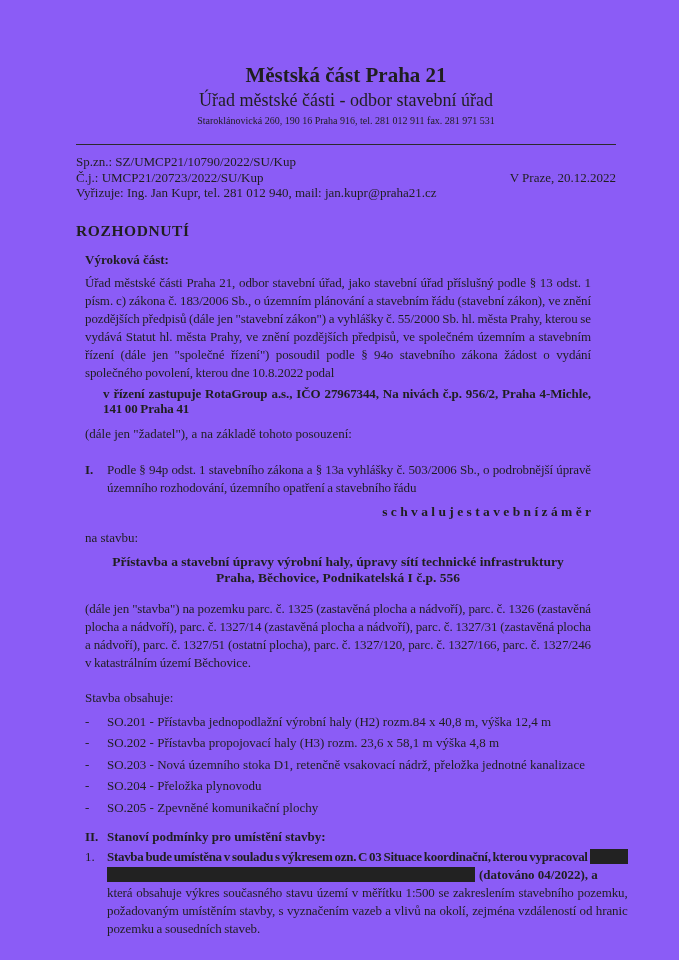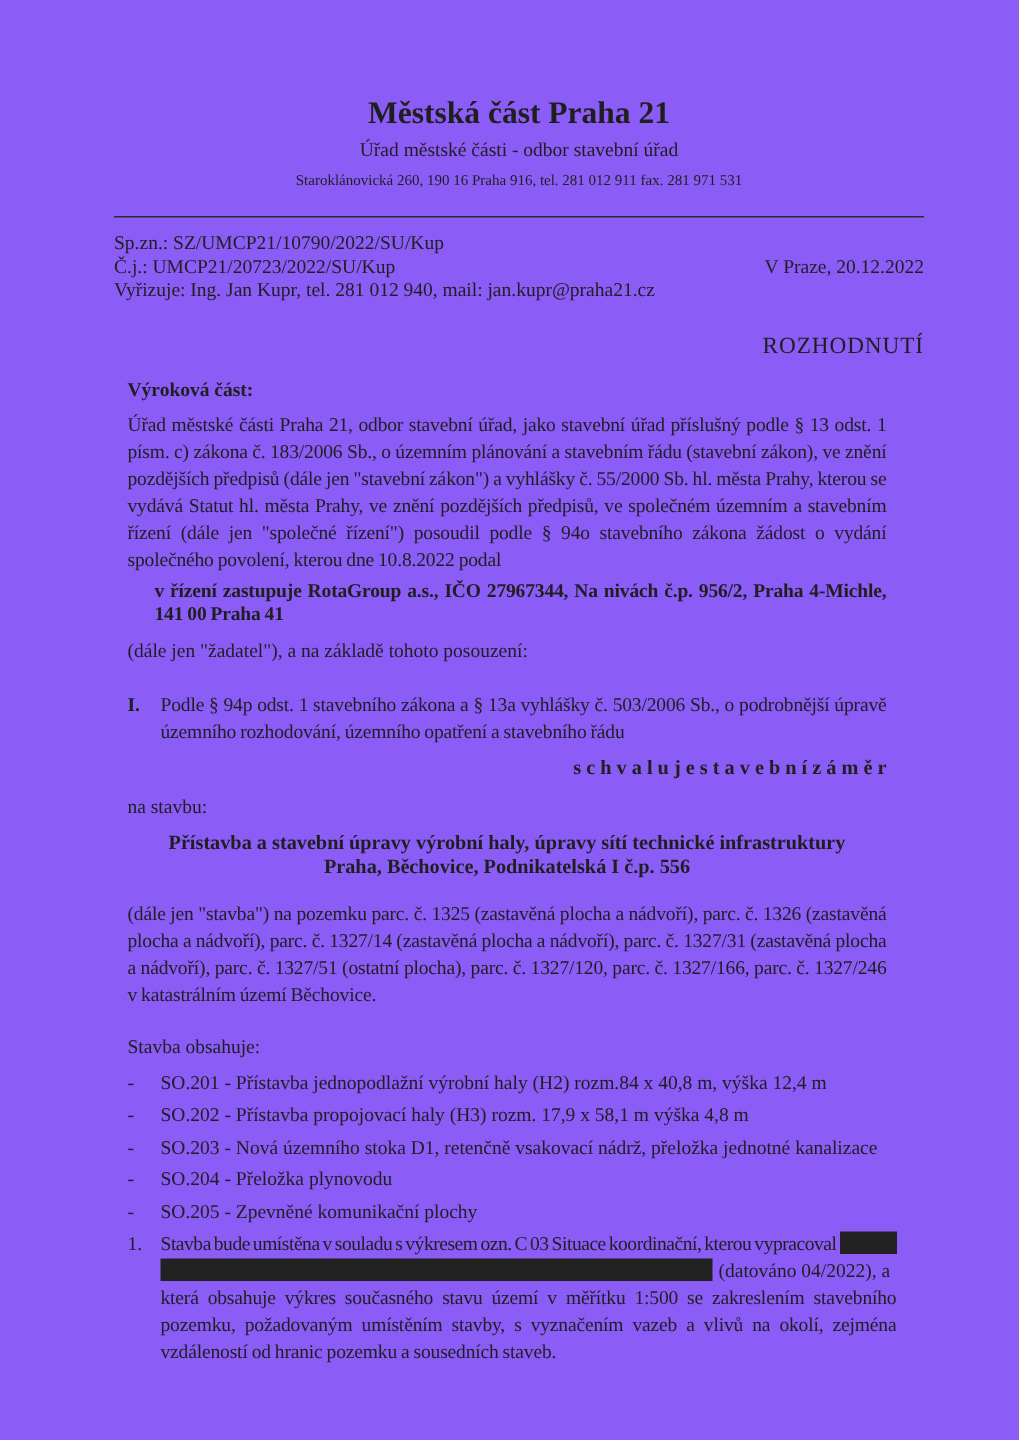--- a/index.html
+++ b/index.html
@@ -17,33 +17,33 @@
     overflow: hidden;
   }
   .content {
     position: absolute;
     left: 76px; top: 0;
     width: 540px;
   }
   
   .doc-header { padding-top: 62px; text-align: center; }
   .doc-title   { font-size: 21px; font-weight: bold; line-height: 26px; }
-  .doc-subtitle{ font-size: 13px; line-height: 24px; }
+  .doc-subtitle{ font-size: 18px; line-height: 24px; }
   .doc-address { font-size: 10px; line-height: 18px; }
   .rule {
     border: none; border-top: 1.6px solid #2b2b2b;
     margin: 14px 0 0 0; width: 100%;
   }
   
   .ref { margin-top: 9px; font-size: 13px; line-height: 15.5px; }
   .ref-row { display: flex; justify-content: space-between; }
   
   .decision-heading {
-    margin: 21px 0 0 0; text-align: right;
-    font-size: 15.5px; font-weight: normal; letter-spacing: 0.6px;
+    margin: 21px 0 0 0; text-align: left;
+    font-size: 15.5px; font-weight: bold; letter-spacing: 0.6px;
   }
   .body-block { margin-left: 9px; width: 506px; font-size: 13px; line-height: 18px; }
   .tight { letter-spacing: -0.1px; word-spacing: -0.5px; }
   .verdict-label { margin-top: 11px; font-weight: bold; }
   .just { text-align: justify; }
   .intro { margin-top: 5px; }
   .applicant-block { margin-top: 4px; padding-left: 18px; font-weight: bold; line-height: 15.5px; }
   .applicant-note { margin-top: 8px; }
   
   .numbered { display: flex; margin-left: 9px; width: 506px; font-size: 13px; line-height: 18.5px; }
@@ -59,21 +59,21 @@
     margin: 7px 0 0 9px; width: 506px; text-align: center;
     font-size: 13.5px; font-weight: bold; line-height: 16.5px;
   }
   .parcels { margin-top: 13px; }
   .contains-label { margin-top: 17px; }
   .so-list { margin: 6px 0 0 9px; padding: 0; list-style: none; width: 506px; }
   .so-list li { display: flex; font-size: 13px; line-height: 18px; margin-bottom: 3.5px; }
   .so-list .dash { flex: none; width: 22px; }
   .sec2-heading { margin-top: 11px; font-weight: bold; line-height: 18px; }
   .cond1 { margin-top: 2px; line-height: 18px; }
-  .cline { white-space: nowrap; }
+  .cline { white-space: nowrap; font-weight: bold; }
   .squeeze { letter-spacing: -0.3px; word-spacing: -1px; }
   
   .redact {
     display: inline-block; background: #222222;
     height: 15px; vertical-align: -3px;
   }
   .redact-small { width: 38px; margin-left: 2px; }
   .redact-large { width: 368px; margin-right: 4px; }
 </style>
 </head>
@@ -126,36 +126,40 @@
 
     <div class="body-block contains-label">Stavba obsahuje:</div>
 
     <ul class="so-list">
       <li>
         <span class="dash">-</span>
         <span>SO.201 - Přístavba jednopodlažní výrobní haly (H2) rozm.84 x 40,8 m, výška 12,4 m</span>
       </li>
       <li>
         <span class="dash">-</span>
-        <span>SO.202 - Přístavba propojovací haly (H3) rozm. 17,9 x 58,1 m výška 4,8 m</span>
+        <span>SO.202 - Přístavba propojovací haly (H3) rozm. 23,6 x 58,1 m výška 4,8 m</span>
       </li>
       <li>
         <span class="dash">-</span>
         <span>SO.203 - Nová územního stoka D1, retenčně vsakovací nádrž, přeložka jednotné kanalizace</span>
       </li>
       <li>
         <span class="dash">-</span>
         <span>SO.204 - Přeložka plynovodu</span>
       </li>
       <li>
         <span class="dash">-</span>
         <span>SO.205 - Zpevněné komunikační plochy</span>
       </li>
     </ul>
 
+    <div class="numbered sec2-heading">
+      <span class="num">II.</span>
+      <div class="ntext">Stanoví podmínky pro umístění stavby:</div>
+    </div>
 
     <div class="numbered cond1">
       <span class="num">1.</span>
       <div class="ntext">
         <div class="cline squeeze">
           <span>Stavba bude umístěna v souladu s výkresem ozn. C 03 Situace koordinační, kterou vypracoval</span><span class="redact redact-small"></span>
         </div>
         <div class="cline">
           <span class="redact redact-large"></span><span>(datováno 04/2022), a</span>
         </div>

